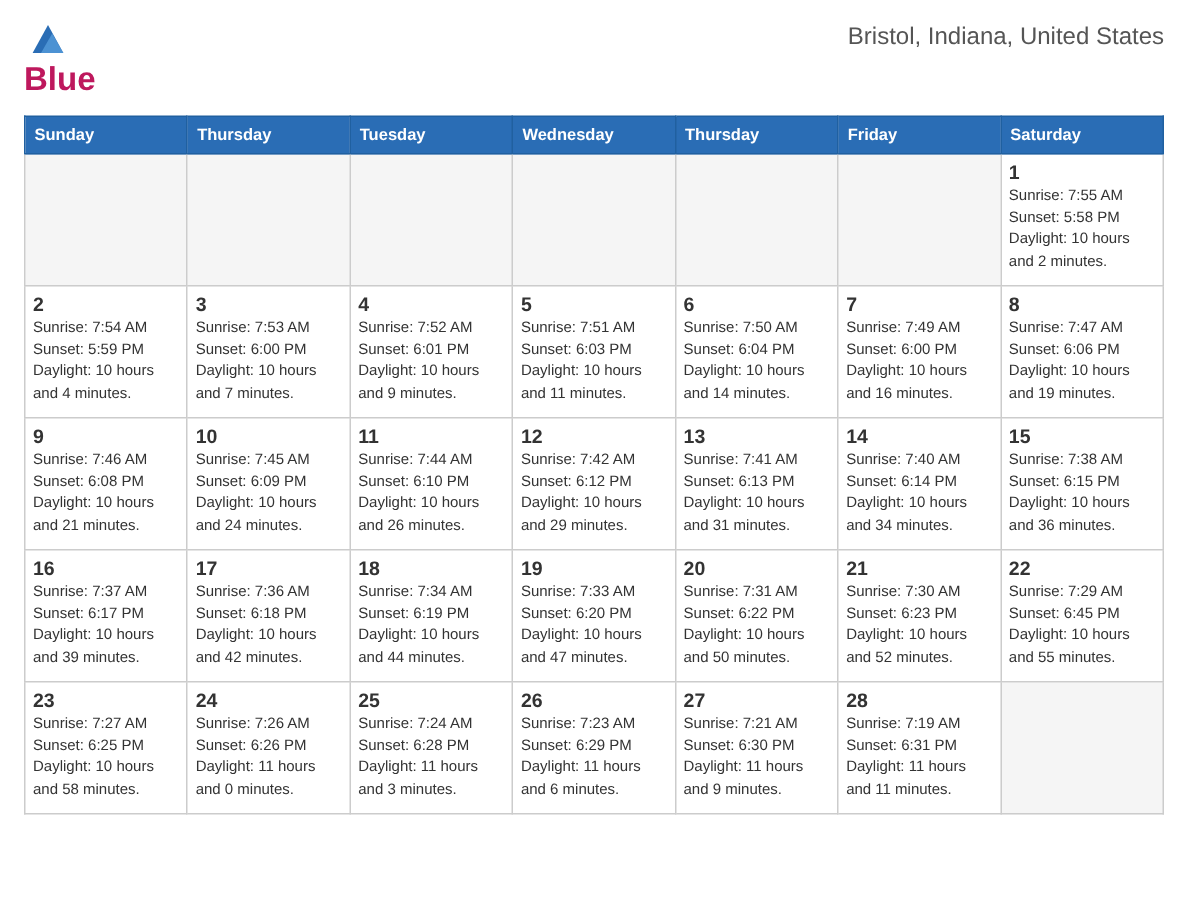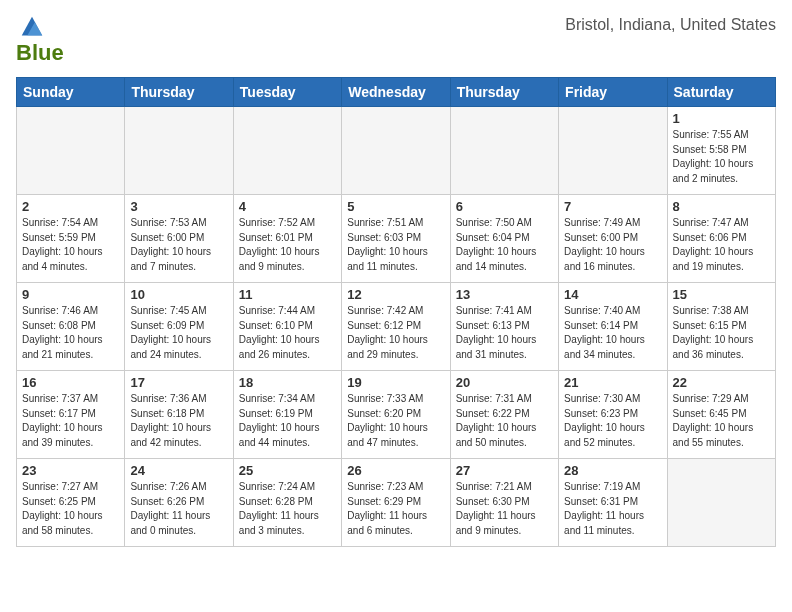--- a/index.html
+++ b/index.html
@@ -49,21 +49,21 @@
       color: #555;
     }
     .calendar {
       width: 100%;
       border-collapse: collapse;
       border: 1px solid #ccc;
     }
     .calendar th {
       background: #2a6db5;
       color: #fff;
-      font-size: 14px;
+      font-size: 11px;
       font-weight: bold;
       padding: 6px 6px;
       text-align: left;
       border: 1px solid #2060a0;
     }
     .calendar td {
       border: 1px solid #ccc;
       vertical-align: top;
       padding: 4px 5px;
       width: 108px;
@@ -95,21 +95,21 @@
 
 <div class="header">
   <div class="logo">
     <div>
       <div class="logo-text">
         <svg class="logo-icon" viewBox="0 0 30 30" xmlns="http://www.w3.org/2000/svg" style="display:inline-block;vertical-align:middle;">
           <polygon points="4,24 15,4 26,24" fill="#2a6db5"></polygon>
           <polygon points="10,24 18,10 26,24" fill="#5ba3e0" opacity="0.7"></polygon>
         </svg>
         <br>
-        <span style="color:#4d7c0f;font-size:22px;font-weight:bold;margin-top:24px;">Blue</span>
+        <span style="color:#be185d;font-size:22px;font-weight:bold;margin-top:24px;">Blue</span>
       </div>
     </div>
   </div>
   <div class="title-block">
     <h2>Bristol, Indiana, United States</h2>
   </div>
 </div>
 
 <table class="calendar">
   <thead>

